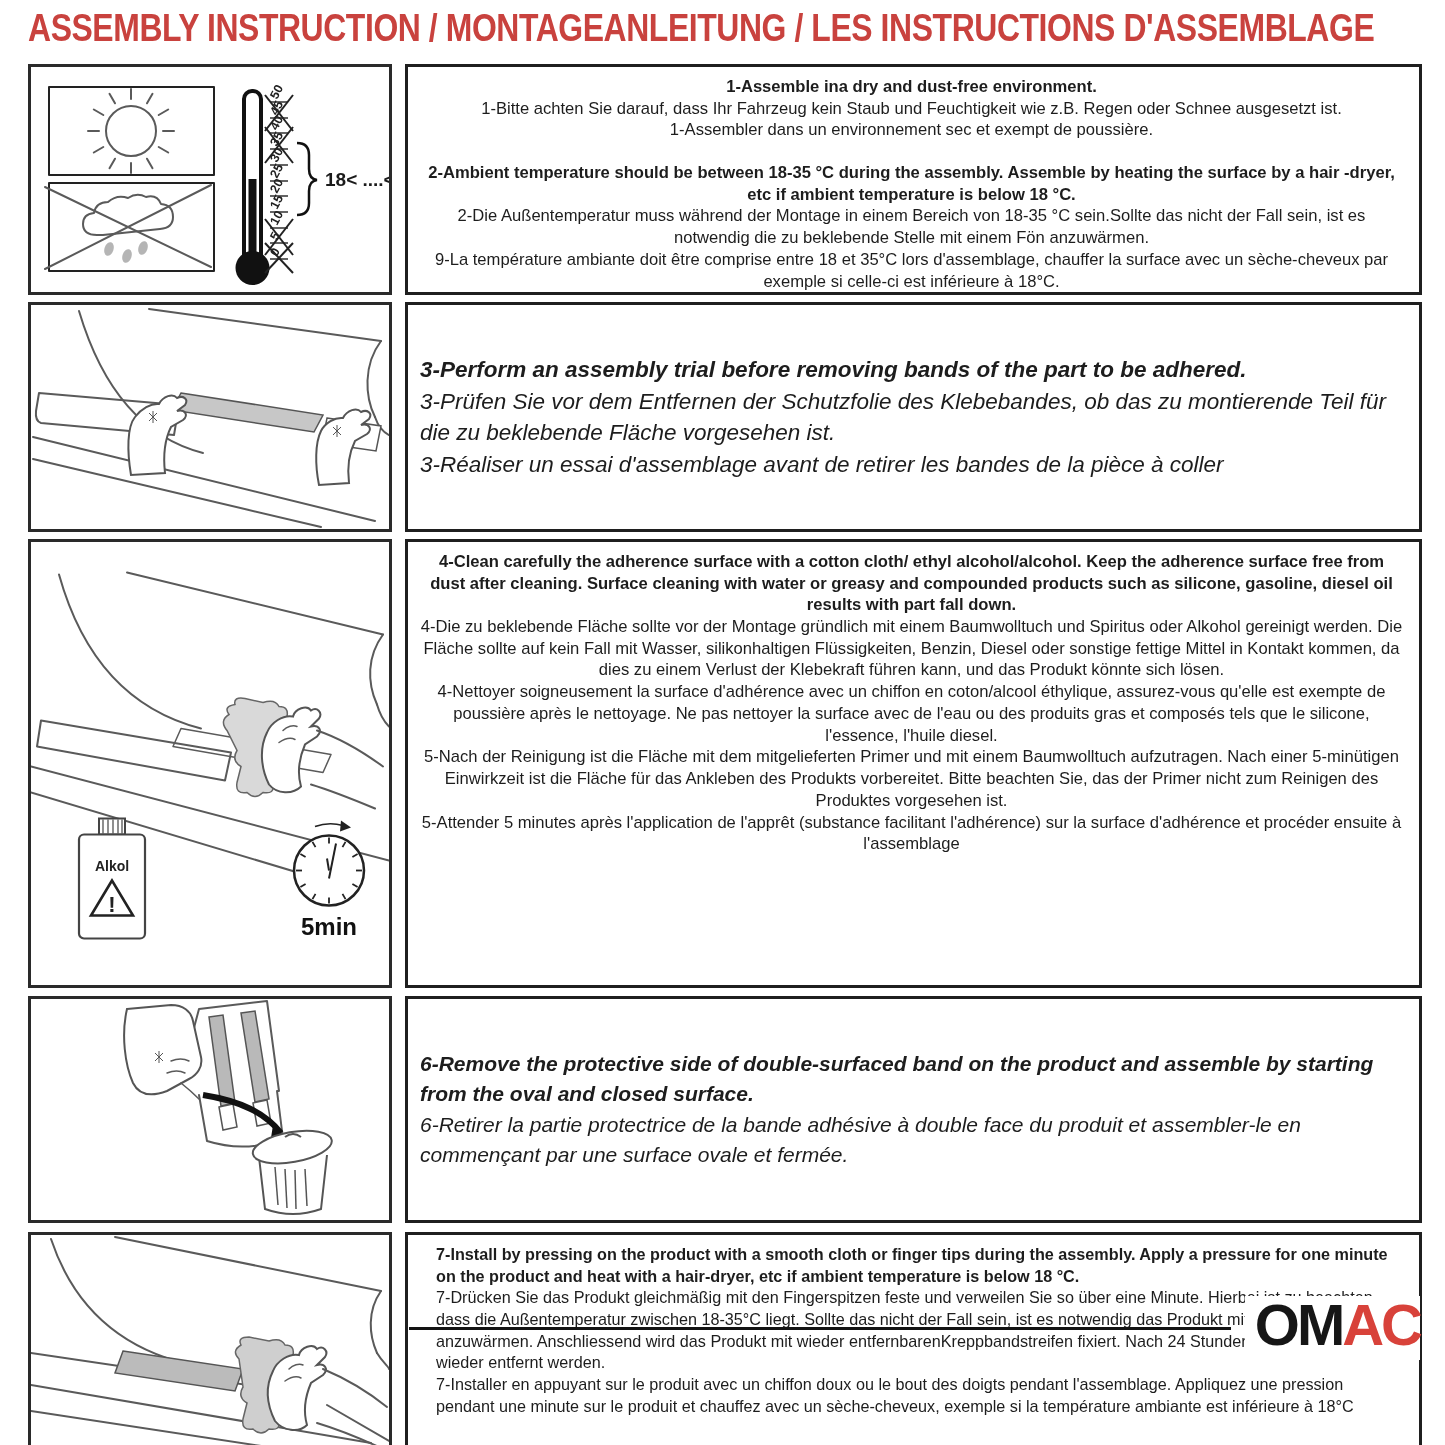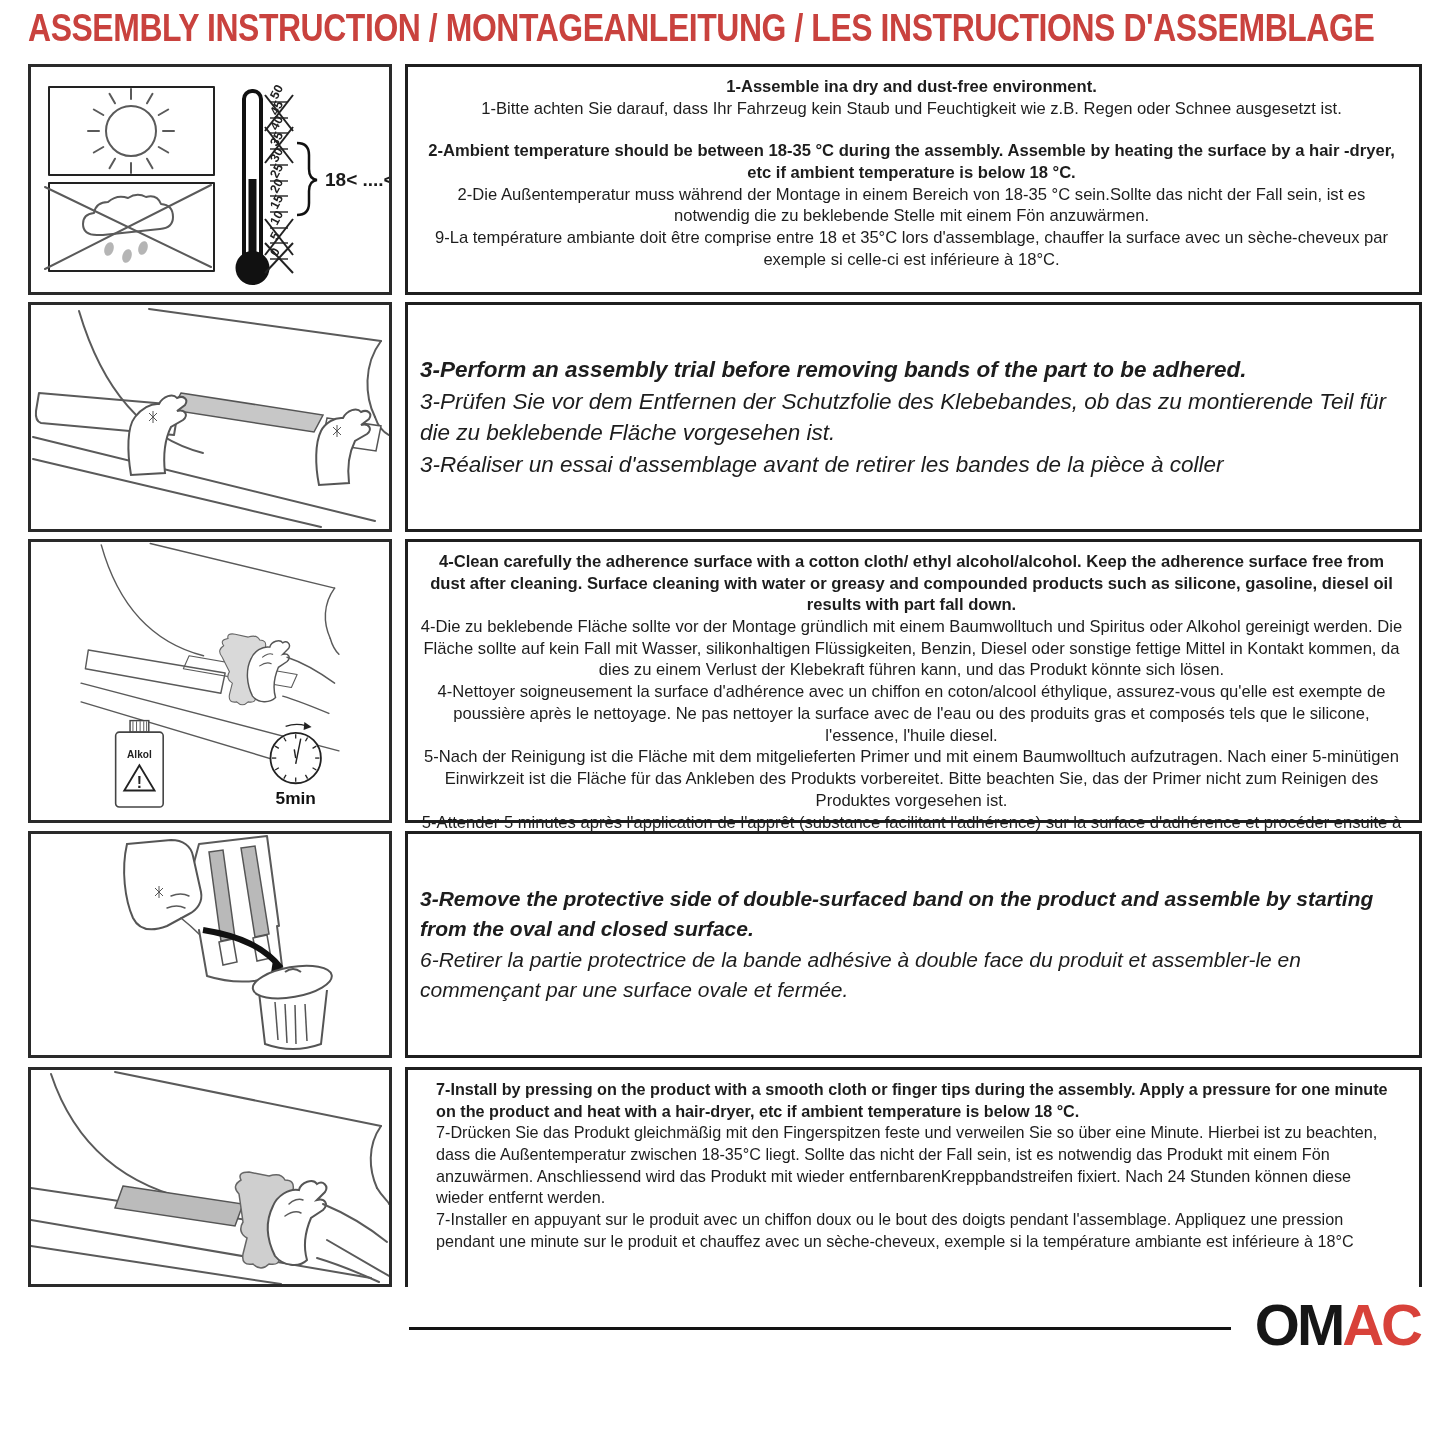--- a/index.html
+++ b/index.html
@@ -22,21 +22,21 @@
     flex:0 0 364px;width:364px;box-sizing:border-box;
     border:3px solid #2a2a2a;background:#fff;
   }
   .figbox svg{display:block;width:100%;height:100%;}
   .textbox{
     flex:1;box-sizing:border-box;background:#fff;
     border:3px solid #1f1f1f;padding:9px 16px 8px 12px;
   }
   .r1 .figbox,.r1 .textbox{height:231px;}
   .r2 .figbox,.r2 .textbox{height:230px;}
-  .r3 .figbox,.r3 .textbox{height:284px;}
+  .r3 .figbox,.r3 .textbox{height:449px;}
   .r4 .figbox,.r4 .textbox{height:227px;}
   .r5 .figbox{height:220px;}
   .r5 .textbox{height:220px;border-bottom:none;}
   .vcenter{display:flex;flex-direction:column;justify-content:center;font-style:italic;}
   .p{margin:0;}
   .b{font-weight:bold;}
   .gap{margin-top:21px;}
   .fs-s{font-size:16.6px;line-height:1.31;text-align:center;}
   .fs-3{font-size:22.5px;line-height:1.4;}
   .fs-6{font-size:21px;line-height:1.45;}
@@ -156,20 +156,21 @@
               <line x1="262" y1="176" x2="234" y2="206"></line>
           </g>
           <path d="M 266 76 Q 278 76 278 88 L 278 102 Q 278 112 286 113 Q 278 114 278 124 L 278 136 Q 278 148 266 148" fill="none" stroke="#111" stroke-width="2.5"></path>
           <text x="294" y="119" font-size="19" font-weight="bold" fill="#1a1a1a">18&lt; ....&lt;35 C</text>
         </g>
       </svg>
     </div>
     <div class="textbox fs-s">
       <p class="p b">1-Assemble ina dry and dust-free environment.</p>
       <p class="p">1-Bitte achten Sie darauf, dass Ihr Fahrzeug kein Staub und Feuchtigkeit wie z.B. Regen oder Schnee ausgesetzt ist.</p>
+      <p class="p">1-Assembler dans un environnement sec et exempt de poussière.</p>
       <p class="p b gap">2-Ambient temperature should be between 18-35 °C  during the assembly. Assemble by heating the surface by a hair -dryer, etc if ambient temperature is below 18 °C.</p>
       <p class="p">2-Die Außentemperatur muss während der Montage in einem Bereich von 18-35 °C  sein.Sollte das nicht der Fall sein, ist es notwendig die zu beklebende Stelle mit einem Fön anzuwärmen.</p>
       <p class="p">9-La température ambiante doit être comprise entre 18 et 35°C lors d'assemblage, chauffer la surface avec un sèche-cheveux par exemple si celle-ci est inférieure à 18°C.</p>
     </div>
   </div>
 
   <div class="row r2">
     <div class="figbox">
       <svg viewBox="0 0 358 224">
         <g class="lineart">
@@ -306,21 +307,21 @@
               <line x1="-8" y1="18" x2="-6" y2="57"></line>
               <line x1="2" y1="19" x2="3" y2="58"></line>
               <line x1="12" y1="18" x2="14" y2="55"></line>
             </g>
           <ellipse cx="0" cy="-4" rx="40" ry="15" fill="#fff" stroke="#555" stroke-width="2" transform="rotate(-10)"></ellipse>
           <path d="M -8 -14 Q 0 -20 8 -14" fill="none" stroke="#555" stroke-width="2"></path>
         </g>
       </svg>
     </div>
     <div class="textbox fs-6 vcenter">
-      <p class="p b">3-Remove the protective side of double-surfaced band on the product and assemble by starting from the oval and closed surface.</p>
+      <p class="p b">6-Remove the protective side of double-surfaced band on the product and assemble by starting from the oval and closed surface.</p>
       <p class="p">6-Retirer la partie protectrice de la bande adhésive à double face du produit et assembler-le en commençant par une surface ovale et fermée.</p>
     </div>
   </div>
 
   <div class="row r5">
     <div class="figbox">
       <svg viewBox="0 0 358 214">
         <g class="lineart">
           <path d="M 20 4 C 44 76 96 118 170 132"></path>
           <path d="M 84 2 L 350 56"></path>

